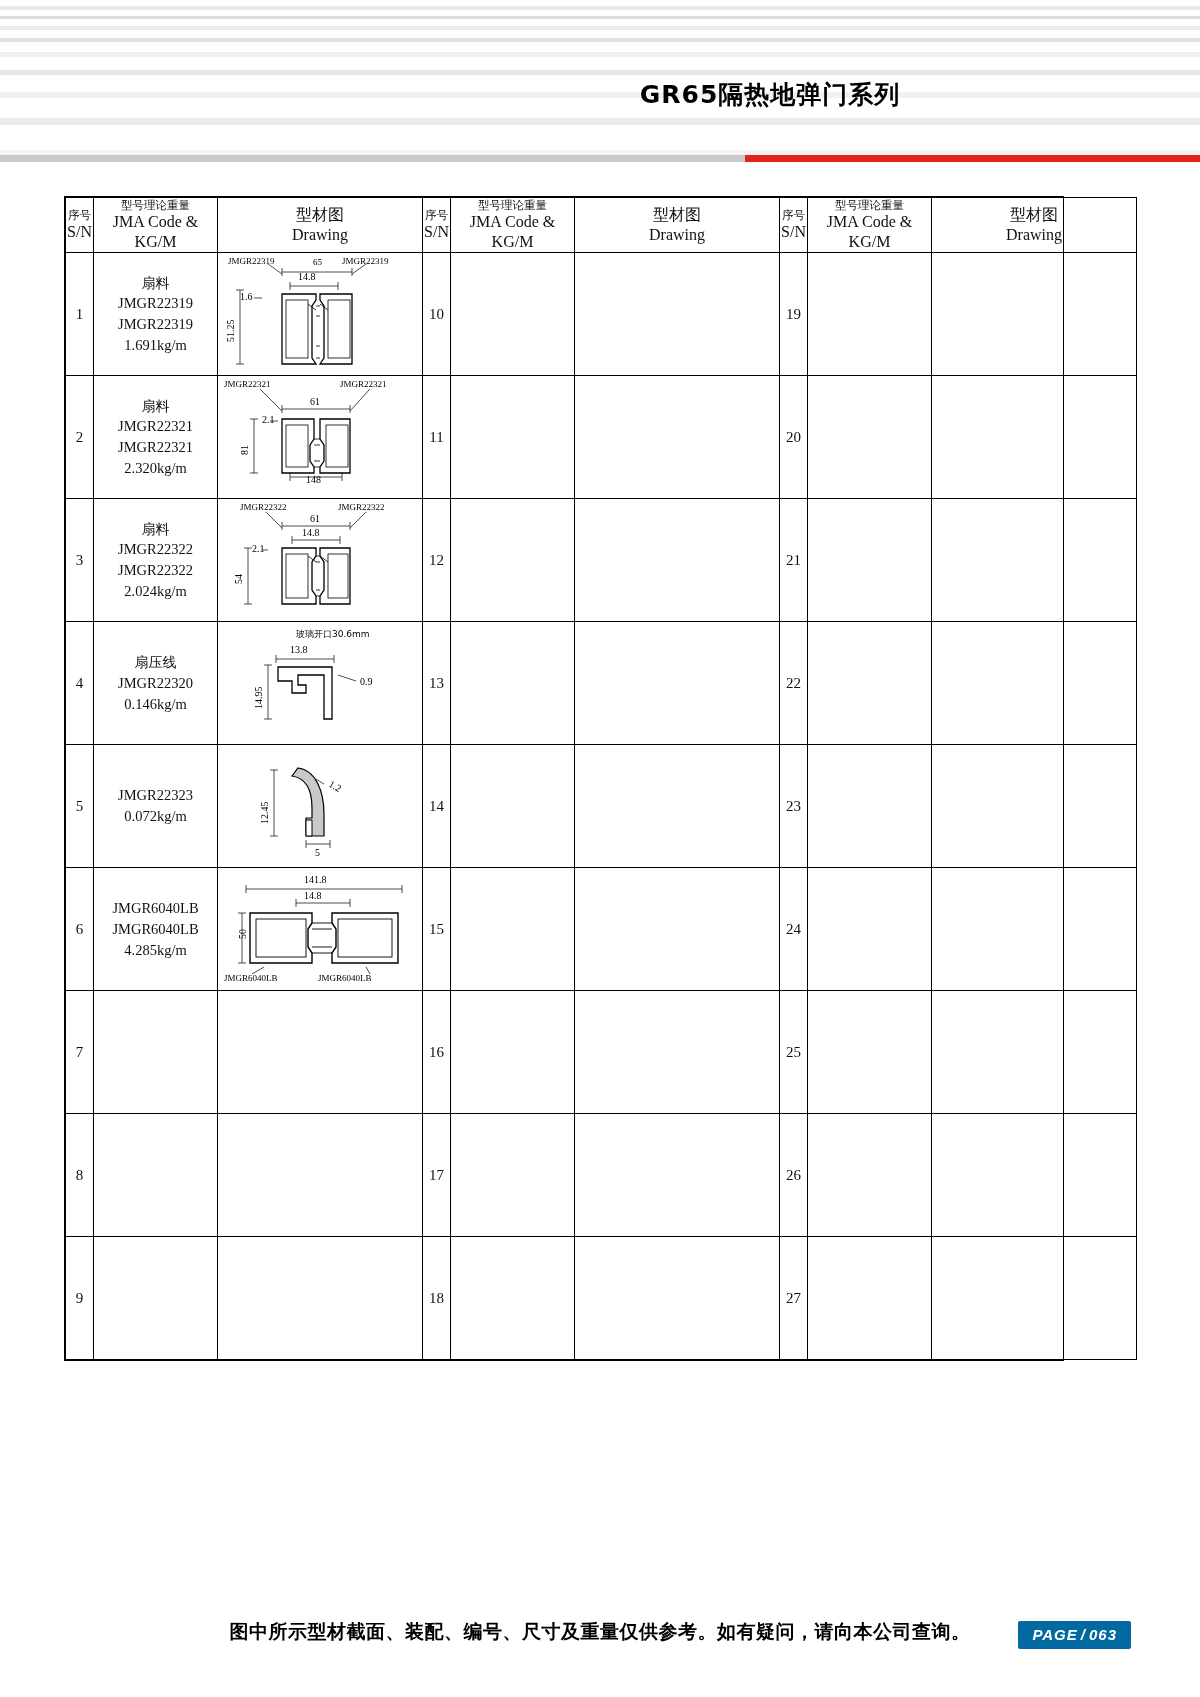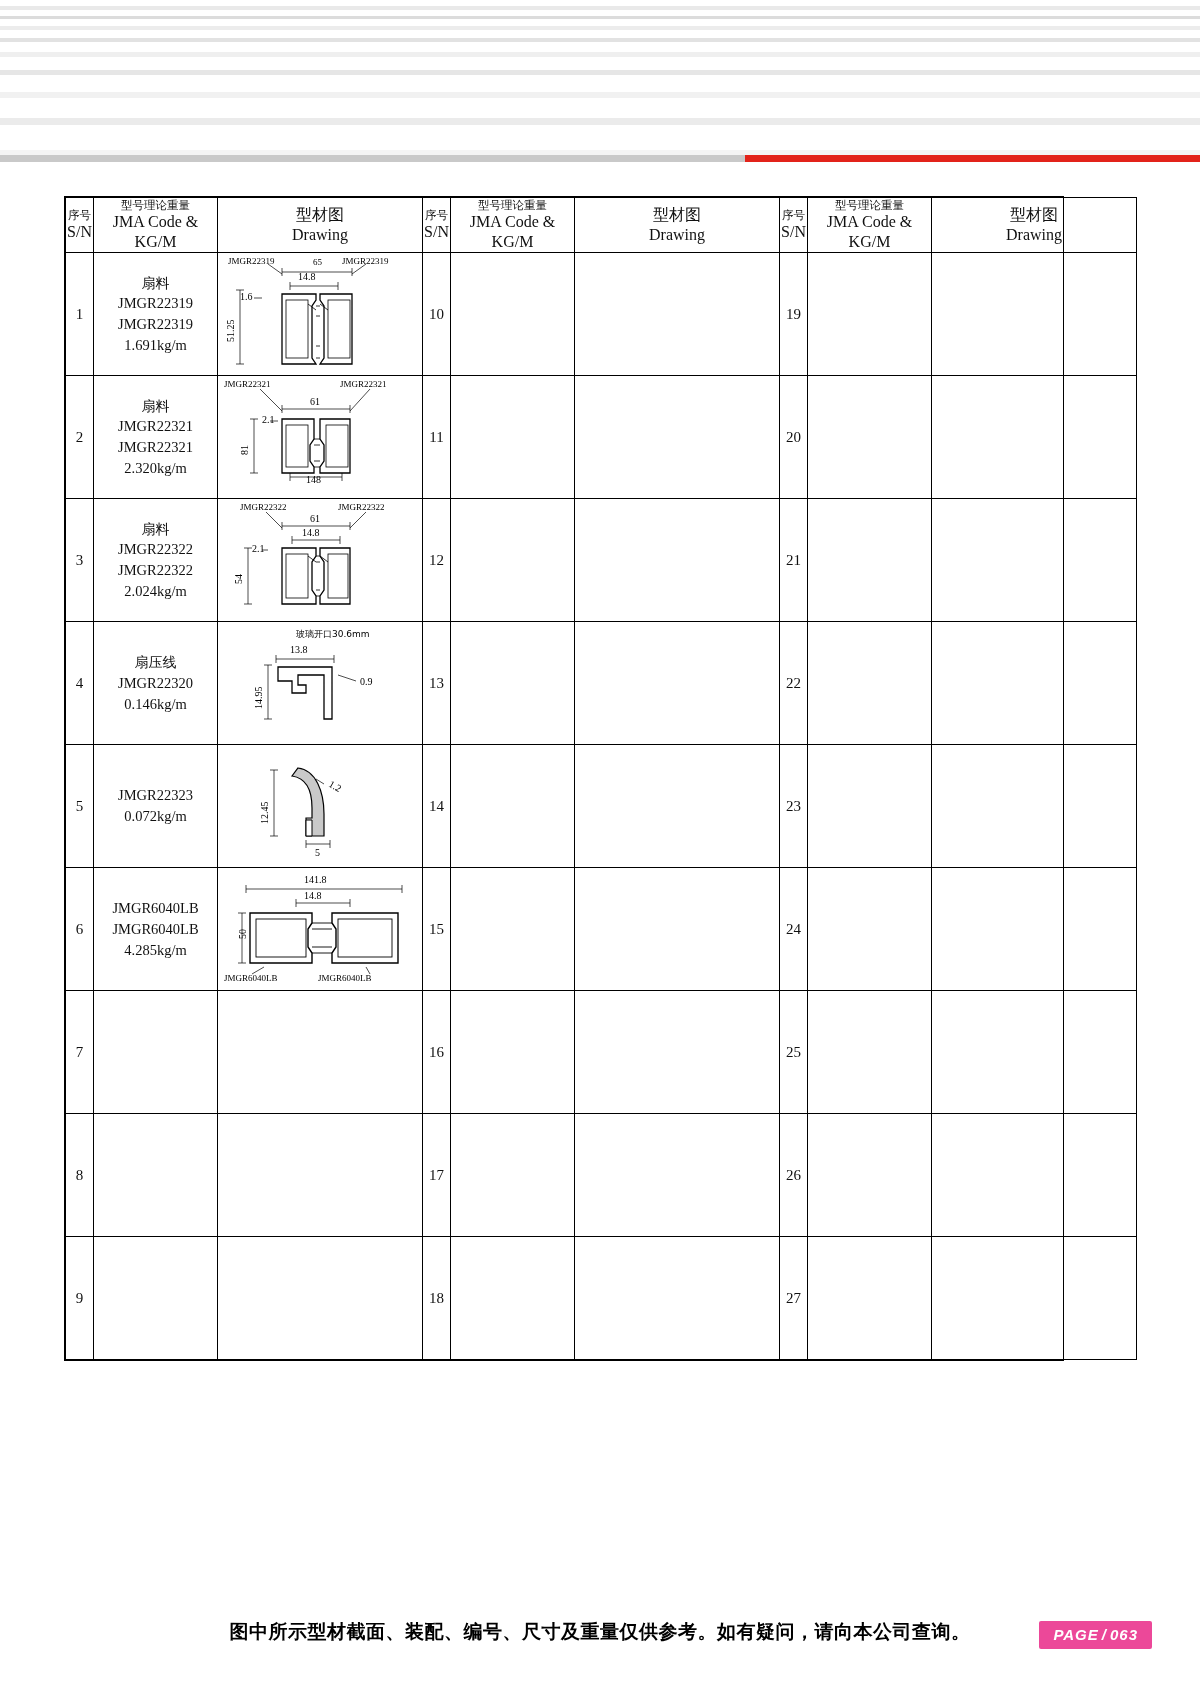--- a/index.html
+++ b/index.html
@@ -155,39 +155,40 @@
     color: #000;
   }
   .footer-en {
     font-family: "Liberation Serif", serif;
     font-size: 17px;
     margin-top: 6px;
     color: #111;
   }
   .page-badge {
     position: absolute;
-    right: 48px;
+    right: 69px;
     bottom: 48px;
-    background: #ec4899;
+    background: #0369a1;
     color: #fff;
     font-family: "Liberation Sans", sans-serif;
     font-style: italic;
     font-weight: bold;
     font-size: 15px;
     padding: 5px 14px 6px 14px;
     letter-spacing: 1px;
     border-radius: 2px;
   }
   .page-badge .slash { color: #fff; margin: 0 3px; }
 </style>
 </head>
 <body>
 
 <div class="header">
   <div class="header-titles">
+    <div class="title-cn">GR65隔热地弹门系列</div>
   </div>
   <div class="header-rule">
     <div class="gray"></div>
     <div class="red"></div>
   </div>
 </div>
 
 <div class="sheet">
 <table class="grid">
   <colgroup>

